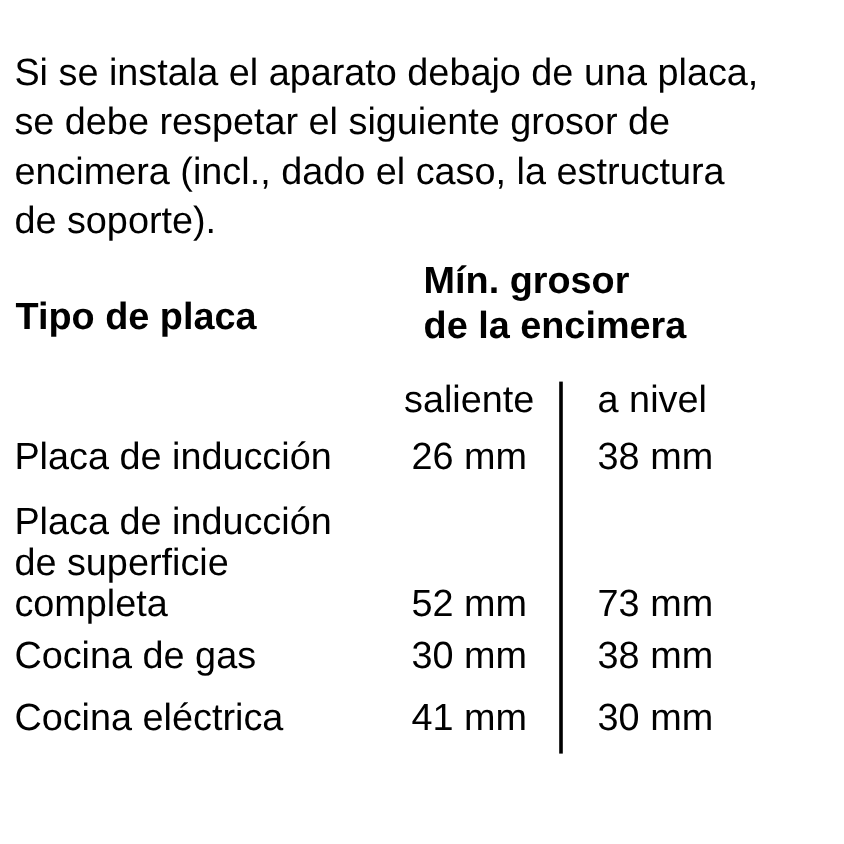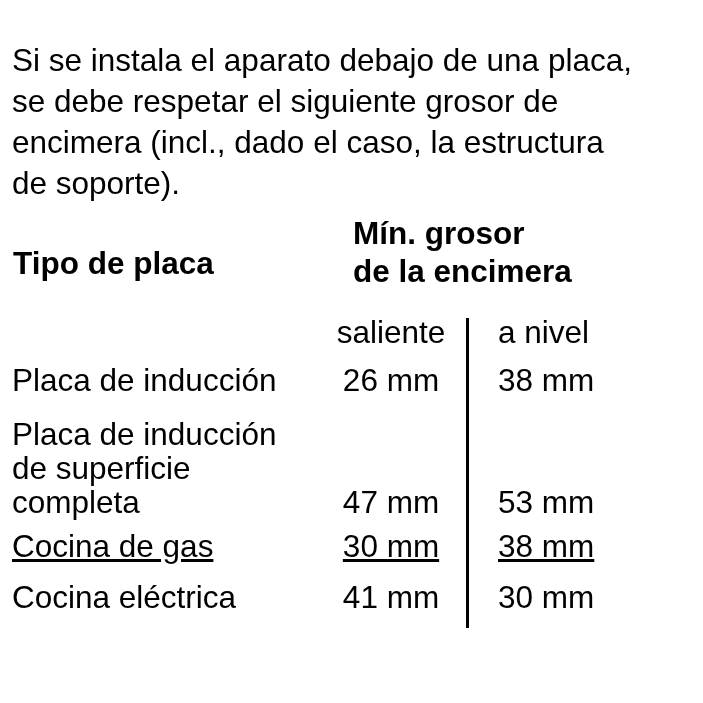--- a/index.html
+++ b/index.html
@@ -50,21 +50,21 @@
     left: 486px;
     margin-left: 12px;
   }
   .col-label {
     left: 12px;
   }
   .y-subhead { top: 315px; }
   .y-row1 { top: 363px; }
   .y-row2-label { top: 417px; }
   .y-row2-val { top: 485px; }
-  .y-row3 { top: 529px; text-decoration: underline; }
+  .y-row3 { top: 529px; }
   .y-row4 { top: 580px; }
   .divider {
     position: absolute;
     left: 466px;
     top: 318px;
     width: 3px;
     height: 310px;
     background: #000000;
   }
 </style>
@@ -89,22 +89,22 @@
 
     <div class="divider"></div>
 
     <div class="txt col-label y-row1">Placa de inducción</div>
     <div class="txt col-saliente y-row1">26 mm</div>
     <div class="txt col-anivel y-row1">38 mm</div>
 
     <div class="txt col-label y-row2-label">Placa de inducción
 de superficie
 completa</div>
-    <div class="txt col-saliente y-row2-val">47 mm</div>
-    <div class="txt col-anivel y-row2-val">53 mm</div>
+    <div class="txt col-saliente y-row2-val">52 mm</div>
+    <div class="txt col-anivel y-row2-val">73 mm</div>
 
     <div class="txt col-label y-row3">Cocina de gas</div>
     <div class="txt col-saliente y-row3">30 mm</div>
     <div class="txt col-anivel y-row3">38 mm</div>
 
     <div class="txt col-label y-row4">Cocina eléctrica</div>
     <div class="txt col-saliente y-row4">41 mm</div>
     <div class="txt col-anivel y-row4">30 mm</div>
 
   </div>

